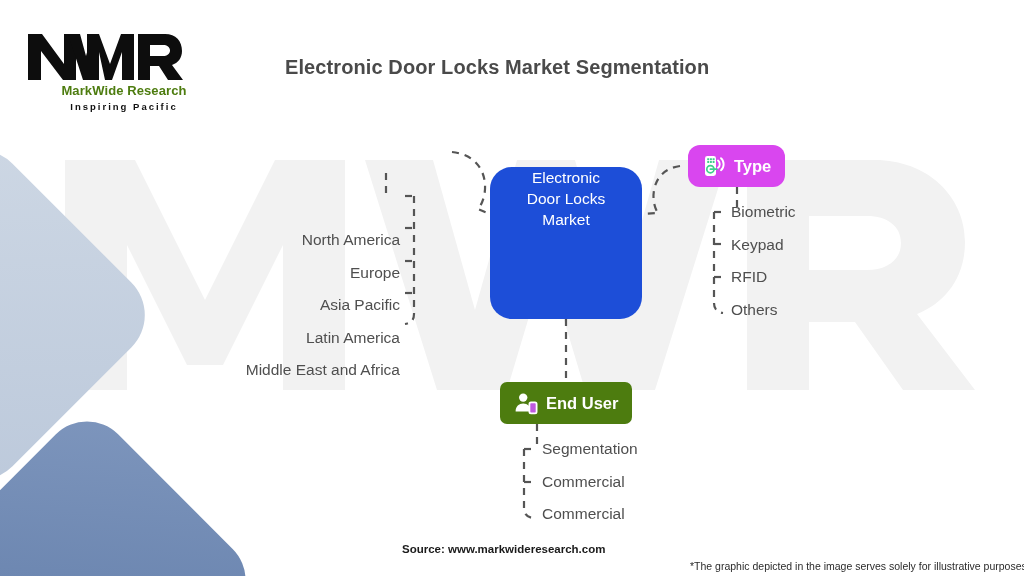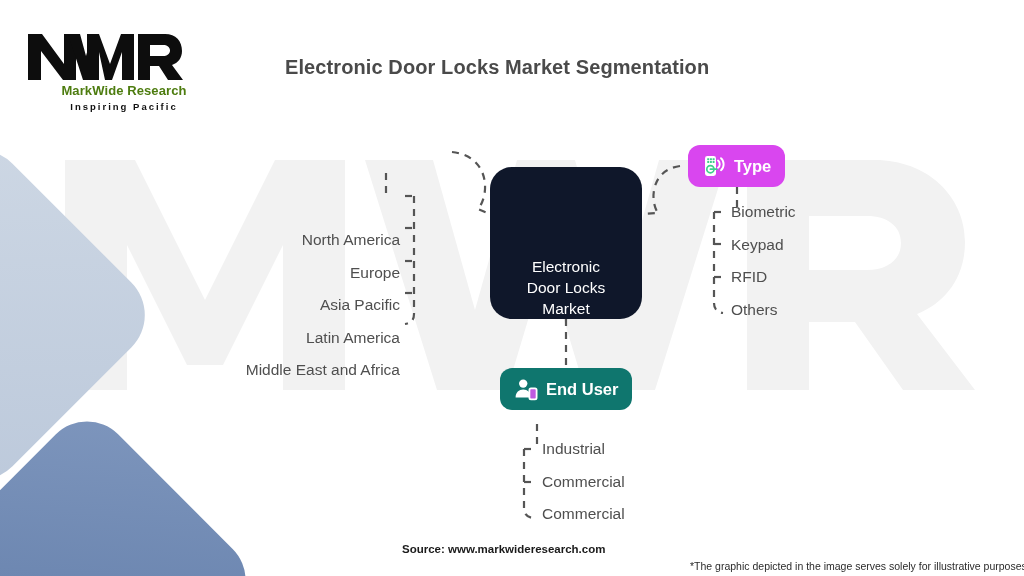--- a/index.html
+++ b/index.html
@@ -97,24 +97,24 @@
     white-space: nowrap;
   }
 
   
   .center-node {
     position: absolute;
     left: 490px;
     top: 167px;
     width: 152px;
     height: 152px;
-    background: #0f172a;
+    background: #1d4ed8;
     border-radius: 22px;
     display: flex;
-    align-items: flex-end;
+    align-items: flex-start;
     justify-content: center;
   }
   .center-node-label {
     color: #ffffff;
     font-size: 15.5px;
     line-height: 21px;
     text-align: center;
     white-space: pre-line;
   }
 
@@ -133,21 +133,21 @@
     white-space: nowrap;
   }
   .badge .badge-icon {
     display: flex;
     align-items: center;
     justify-content: center;
   }
 
   .badge-region   { left: 328px; top: 131px; background: #d9d426; }
   .badge-type     { left: 688px; top: 145px; background: #d946ef; }
-  .badge-enduser  { left: 500px; top: 368px; background: #0f766e; }
+  .badge-enduser  { left: 500px; top: 382px; background: #4d7c0f; border-radius: 7px; }
 
   
   .leaf {
     position: absolute;
     font-size: 15.5px;
     color: #4f4f4f;
     white-space: nowrap;
   }
   .leaf-right { text-align: right; margin-top: 44px; }
 
@@ -278,20 +278,20 @@
   <div class="badge badge-enduser">
     <span class="badge-icon">
       <svg width="24" height="24" viewBox="0 0 24 24">
         <circle cx="9.2" cy="6.6" r="4.2" fill="#ffffff"></circle>
         <path d="M1.6 20.4 C1.6 15.6 5 12.6 9.2 12.6 C13.4 12.6 16.8 15.6 16.8 20.4 Z" fill="#ffffff"></path>
         <rect x="15.4" y="11.4" width="7.2" height="11" rx="1.6" fill="#bf5ae0" stroke="#ffffff" stroke-width="1.8"></rect>
       </svg>
     </span>
     <span class="badge-label">End User</span>
   </div>
-  <div class="leaf" style="left:542px; top:440px;">Industrial</div>
+  <div class="leaf" style="left:542px; top:440px;">Segmentation</div>
   <div class="leaf" style="left:542px; top:473px;">Commercial</div>
   <div class="leaf" style="left:542px; top:505px;">Commercial</div>
 
   <div class="source-line">Source: www.markwideresearch.com</div>
   <div class="disclaimer">*The graphic depicted in the image serves solely for illustrative purposes</div>
 
 </div>
 
 </body></html>

